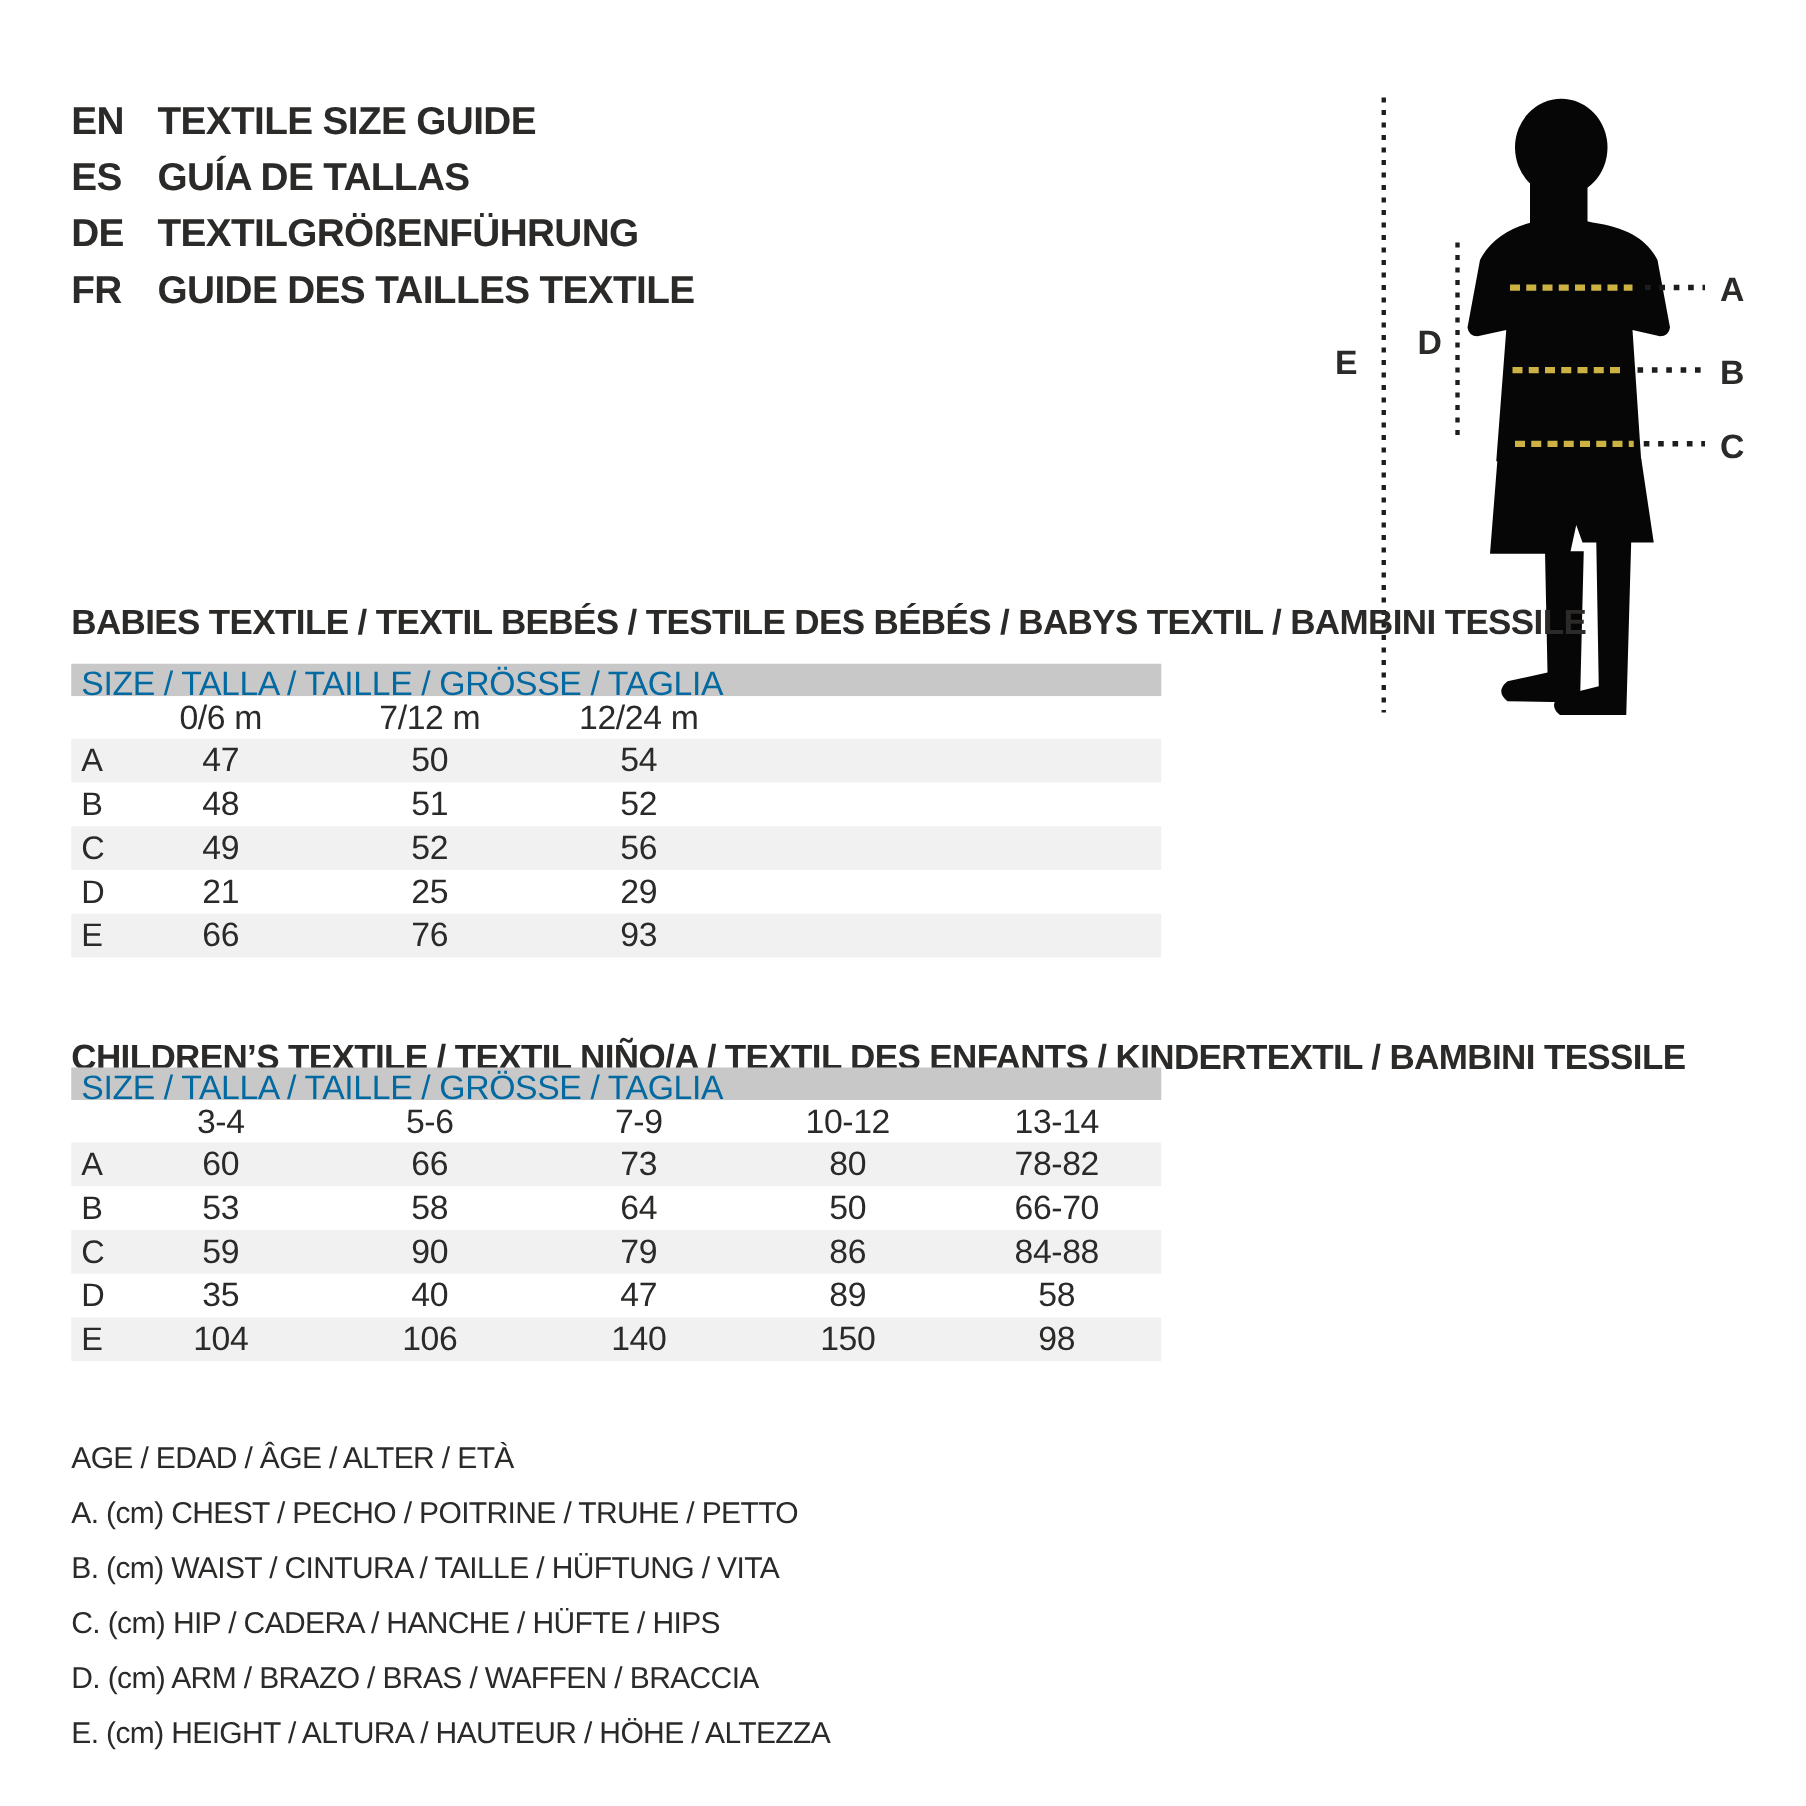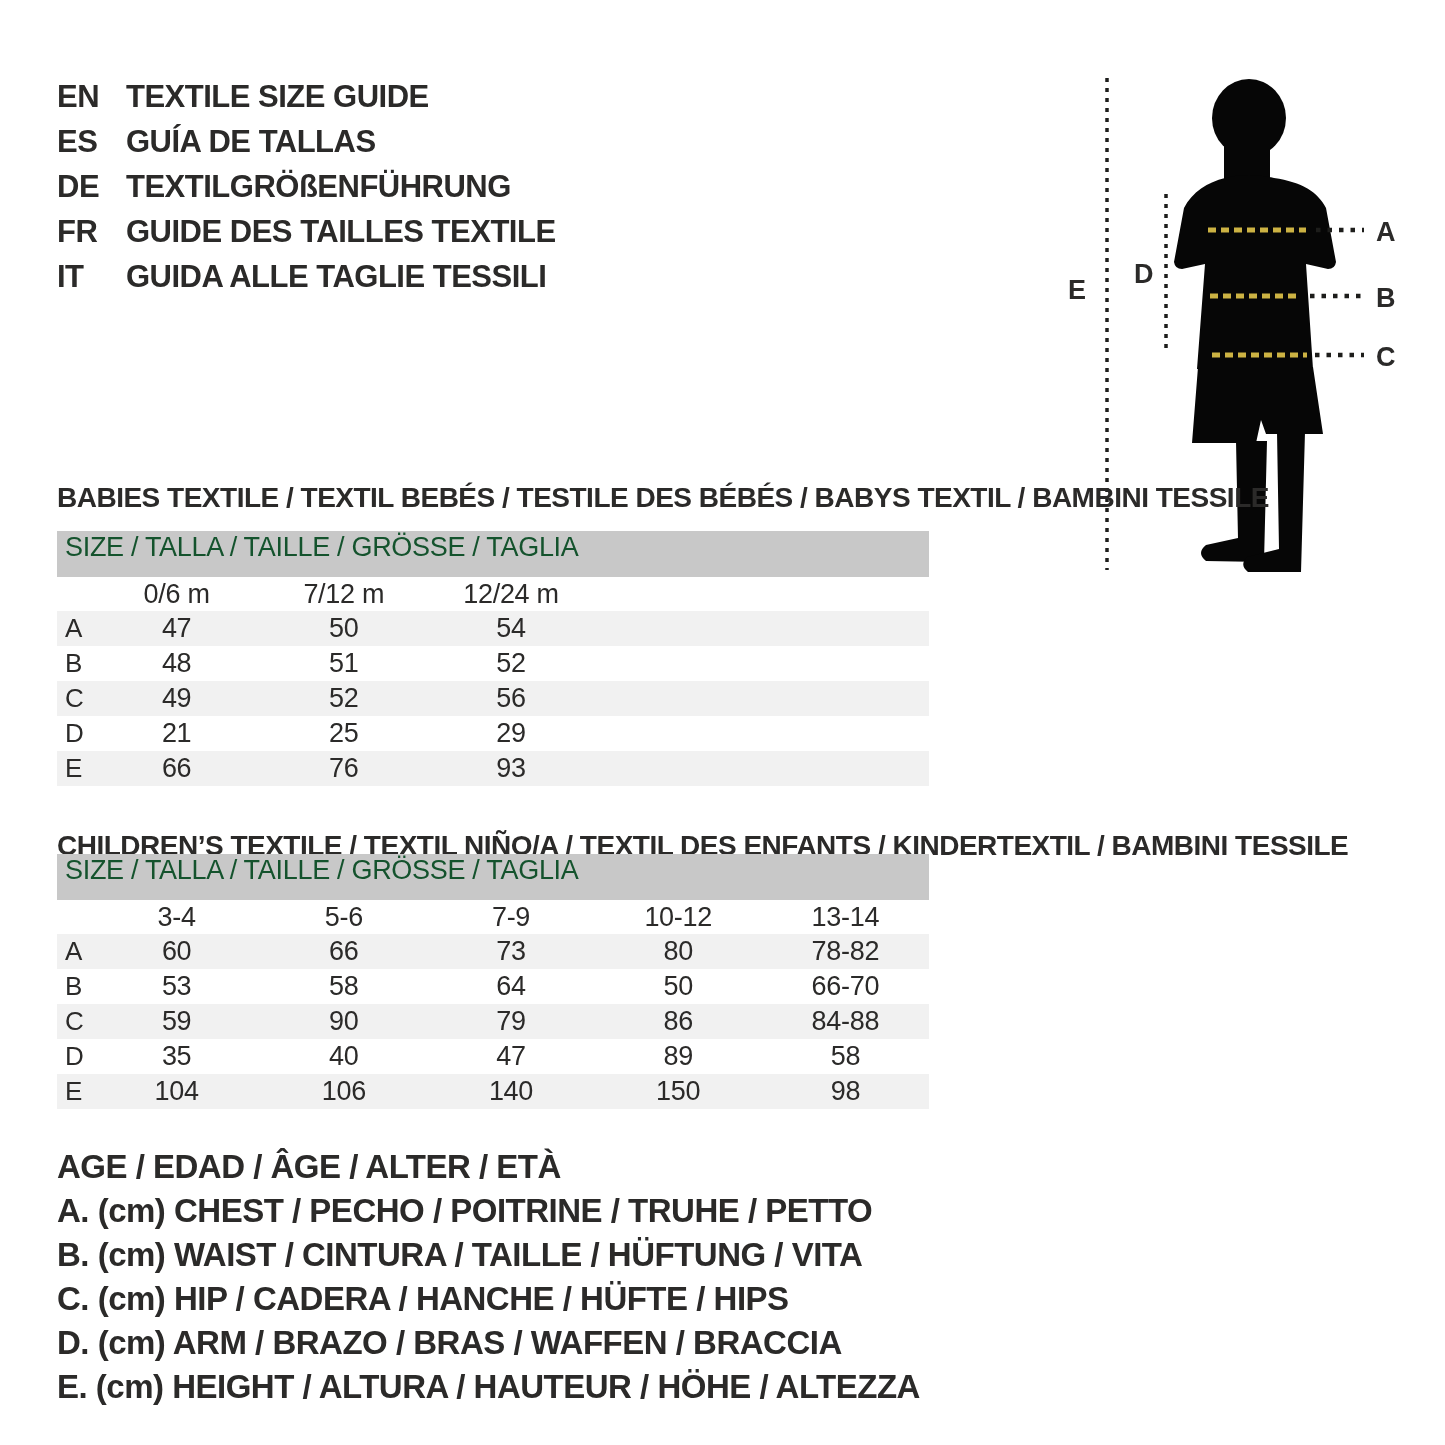--- a/index.html
+++ b/index.html
@@ -23,32 +23,32 @@
   .section-title{
     position:absolute;left:57px;font-size:28px;font-weight:700;letter-spacing:-0.5px;white-space:nowrap;
   }
   .title-babies{top:482px;}
   .title-children{top:830px;}
   
   .size-table{position:absolute;left:57px;width:872px;}
   .table-babies{top:531px;}
   .table-children{top:854px;}
   .size-bar{
-    height:46px;line-height:32px;background:#c8c8c8;color:#14532d;
+    height:26px;line-height:32px;background:#c8c8c8;color:#0369a1;
     font-size:27px;font-weight:400;letter-spacing:-0.3px;padding-left:8px;box-sizing:border-box;
   }
   .t-row{display:grid;grid-template-columns:36px repeat(5,1fr);align-items:center;}
   .head-row{height:34px;background:#ffffff;}
   .data-row{height:35px;}
   .stripe{background:#f1f1f1;}
   .cell{font-size:27px;font-weight:400;letter-spacing:-0.3px;text-align:center;}
   .rlabel{font-size:26px;text-align:left;padding-left:8px;}
   
   .legend{position:absolute;left:57px;top:1145px;}
-  .legend-line{height:44px;line-height:44px;font-size:33px;font-weight:700;letter-spacing:-0.5px;white-space:nowrap;}
+  .legend-line{height:44px;line-height:44px;font-size:24px;font-weight:400;letter-spacing:-0.5px;white-space:nowrap;}
 </style>
 </head>
 <body>
 
 <div class="page">
 
   <div class="lang-block">
     <div class="lang-row">
       <span class="lang-code">EN</span>
       <span class="lang-title">TEXTILE SIZE GUIDE</span>
@@ -57,24 +57,20 @@
       <span class="lang-code">ES</span>
       <span class="lang-title">GUÍA DE TALLAS</span>
     </div>
     <div class="lang-row">
       <span class="lang-code">DE</span>
       <span class="lang-title">TEXTILGRÖßENFÜHRUNG</span>
     </div>
     <div class="lang-row">
       <span class="lang-code">FR</span>
       <span class="lang-title">GUIDE DES TAILLES TEXTILE</span>
-    </div>
-    <div class="lang-row">
-      <span class="lang-code">IT</span>
-      <span class="lang-title">GUIDA ALLE TAGLIE TESSILI</span>
     </div>
   </div>
 
   <div class="figure-wrap">
     <svg width="340" height="510" viewBox="0 0 340 510">
 
       <line class="dash-kv" x1="47" y1="8" x2="47" y2="500" stroke="#1d1d1b"></line>
 
       <line class="dash-kv" x1="106" y1="124" x2="106" y2="281" stroke="#1d1d1b"></line>
 

